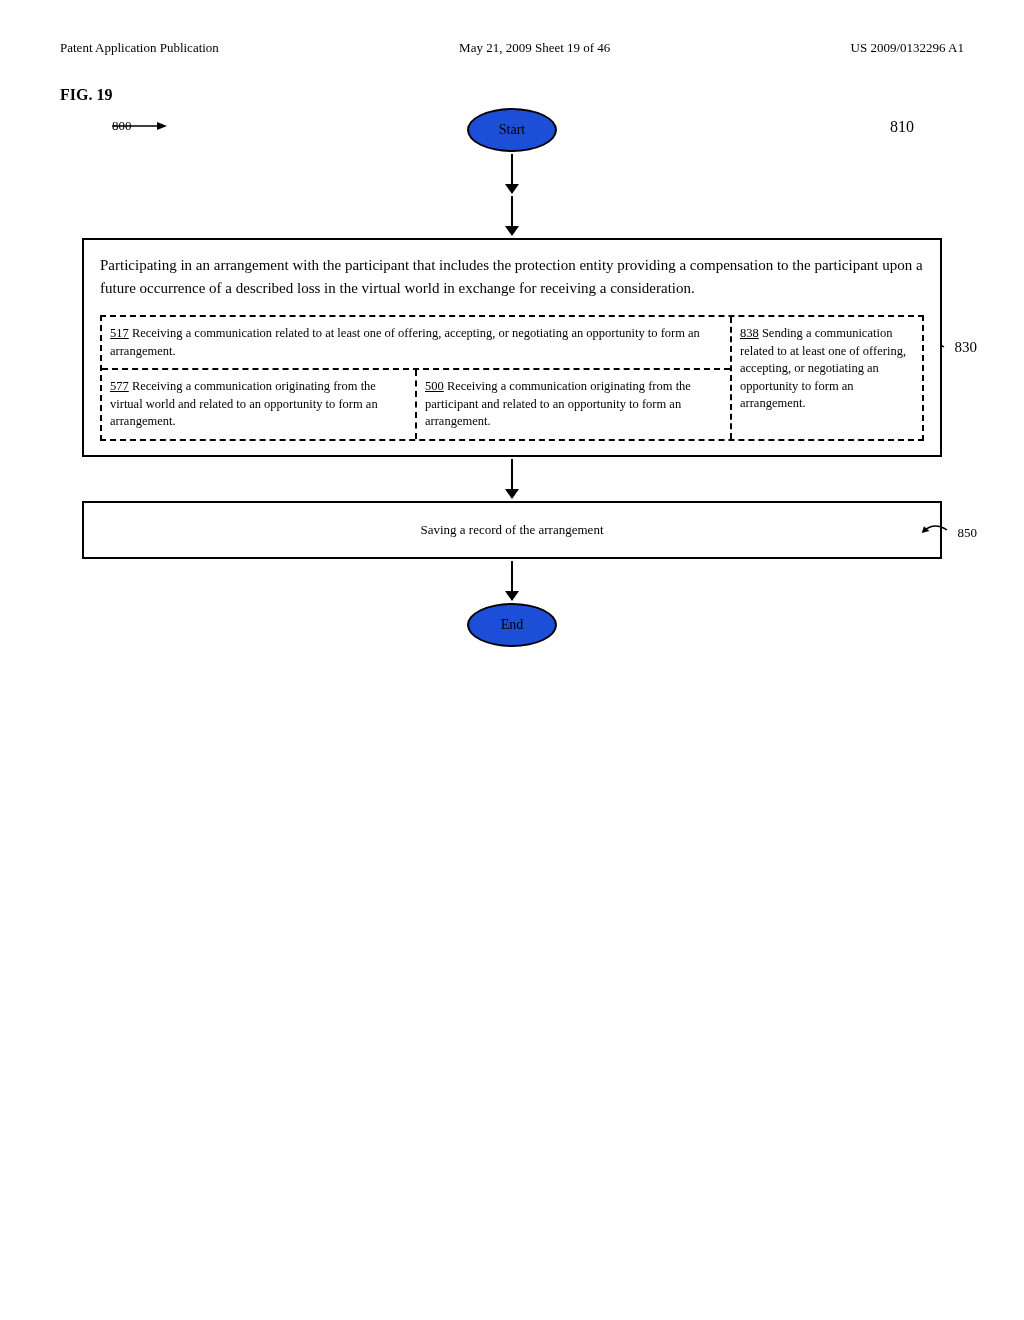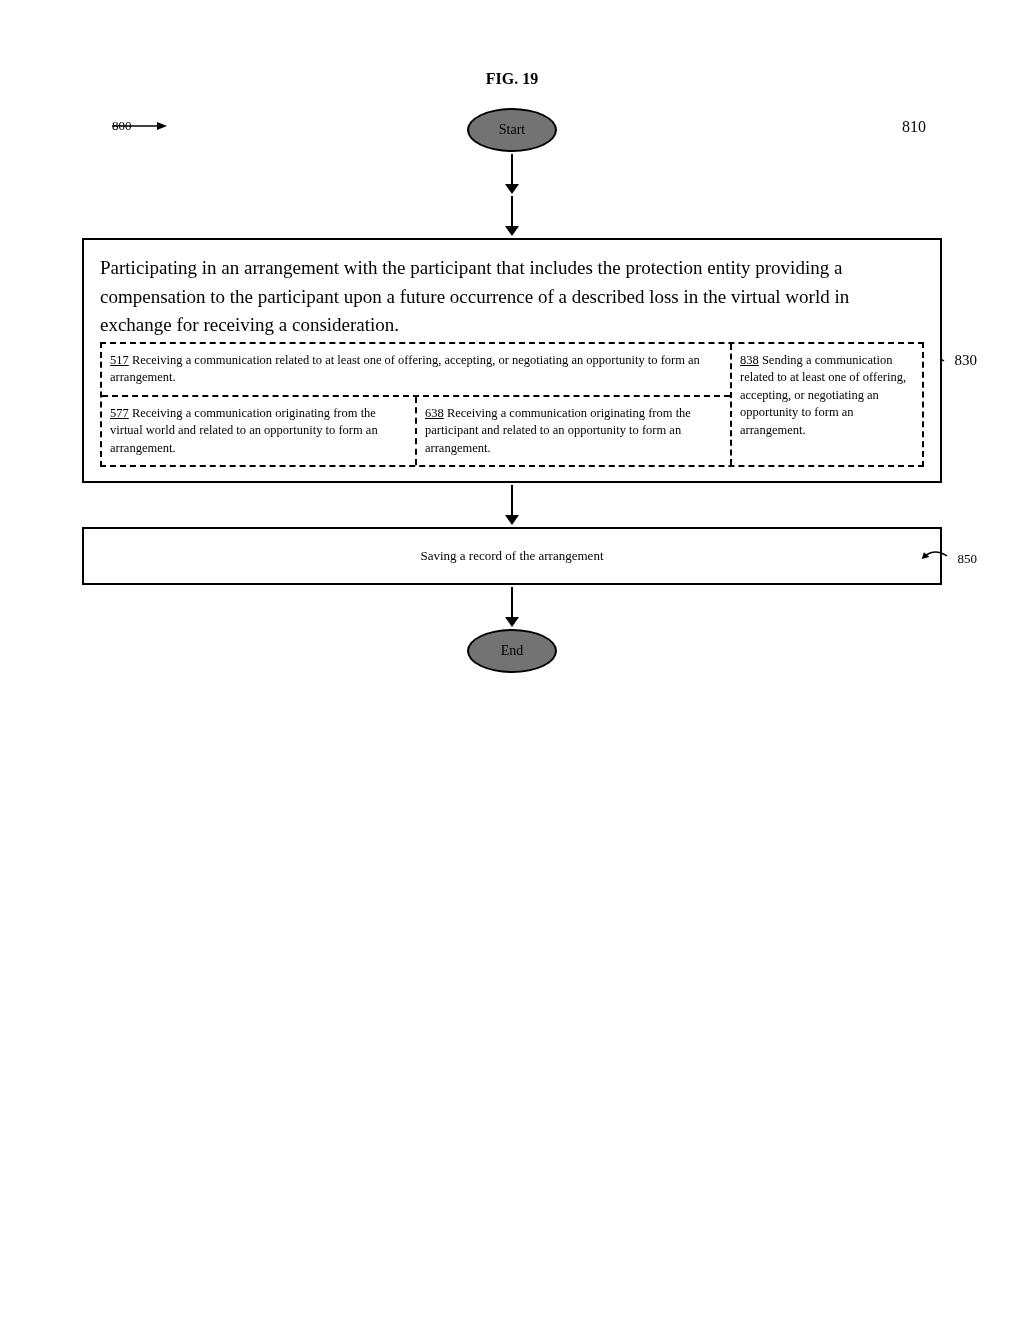--- a/index.html
+++ b/index.html
@@ -24,42 +24,42 @@
     .header {
       display: flex;
       justify-content: space-between;
       align-items: flex-start;
       margin-bottom: 10px;
       font-size: 13px;
     }
 
     
     .fig-title {
-      text-align: center;
+      text-align: left;
       font-size: 16px;
       font-weight: bold;
-      margin: 30px 0 20px 0;
+      margin: 30px 0 4px 0;
     }
 
     
     .diagram {
       position: relative;
       width: 860px;
       margin: 0 auto;
     }
 
     
     .oval {
       border: 2px solid #000;
       border-radius: 50%;
       display: inline-flex;
       align-items: center;
       justify-content: center;
       font-size: 14px;
-      background: #737373;
+      background: #1d4ed8;
     }
 
     
     .process-box {
       border: 2px solid #000;
       background: #fff;
       padding: 12px 16px;
       font-size: 13px;
       line-height: 1.4;
     }
@@ -74,23 +74,23 @@
     .participation-outer {
       border: 2px solid #000;
       background: #fff;
       padding: 14px 16px 14px 16px;
       font-size: 13px;
       line-height: 1.5;
       position: relative;
     }
 
     .participation-outer .intro-text {
-      font-size: 19px;
+      font-size: 15px;
       line-height: 1.5;
-      margin-bottom: 2px;
+      margin-bottom: 16px;
     }
 
     
     .v-line {
       width: 2px;
       background: #000;
     }
     .arrow-head-down {
       width: 0;
       height: 0;
@@ -105,40 +105,45 @@
       align-items: center;
     }
 
     .underline { text-decoration: underline; }
   </style>
 </head>
 <body>
 
 <div class="page">
 
+  <div class="header">
+    <span>Patent Application Publication</span>
+    <span>May 21, 2009   Sheet 19 of 46</span>
+    <span>US 2009/0132296 A1</span>
+  </div>
 
   <div class="fig-title">FIG. 19</div>
 
   <div class="diagram">
 
     <div style="position:relative; display:flex; justify-content:center; align-items:center; margin-bottom:0;">
       <span class="label-800" style="position:absolute; left:30px; top:10px;">800</span>
 
       <div style="position:absolute; left:30px; top:8px; display:flex; align-items:center;">
         <svg width="60" height="20">
           <line x1="0" y1="10" x2="45" y2="10" stroke="#000" stroke-width="1.5"></line>
           <polygon points="45,6 55,10 45,14" fill="#000"></polygon>
         </svg>
       </div>
 
       <div class="oval" style="width:90px; height:44px;">
         <span>Start</span>
       </div>
 
-      <span style="position:absolute; right:16px; top:10px;">810</span>
+      <span style="position:absolute; right:28px; top:10px;">810</span>
     </div>
 
     <div class="flow-step" style="margin: 2px 0;">
       <div class="v-line" style="height:30px;"></div>
       <div class="arrow-head-down"></div>
     </div>
 
 
     <div class="flow-step" style="margin: 2px 0;">
       <div class="v-line" style="height:30px;"></div>
@@ -168,21 +173,21 @@
             </div>
 
             <div style="display:flex;">
 
               <div style="flex:1; border-right: 2px dashed #000; padding: 8px; line-height:1.4;">
                 <span class="underline">577</span>
                 <span> Receiving a communication originating from the virtual world and related to an opportunity to form an arrangement.</span>
               </div>
 
               <div style="flex:1; padding: 8px; line-height:1.4;">
-                <span class="underline">638</span>
+                <span class="underline">500</span>
                 <span> Receiving a communication originating from the participant and related to an opportunity to form an arrangement.</span>
               </div>
             </div>
           </div>
 
           <div style="flex: 0 0 190px; padding: 8px; line-height:1.4;">
             <span class="underline">838</span>
             <span> Sending a communication related to at least one of offering, accepting, or negotiating an opportunity to form an arrangement.</span>
           </div>
 

